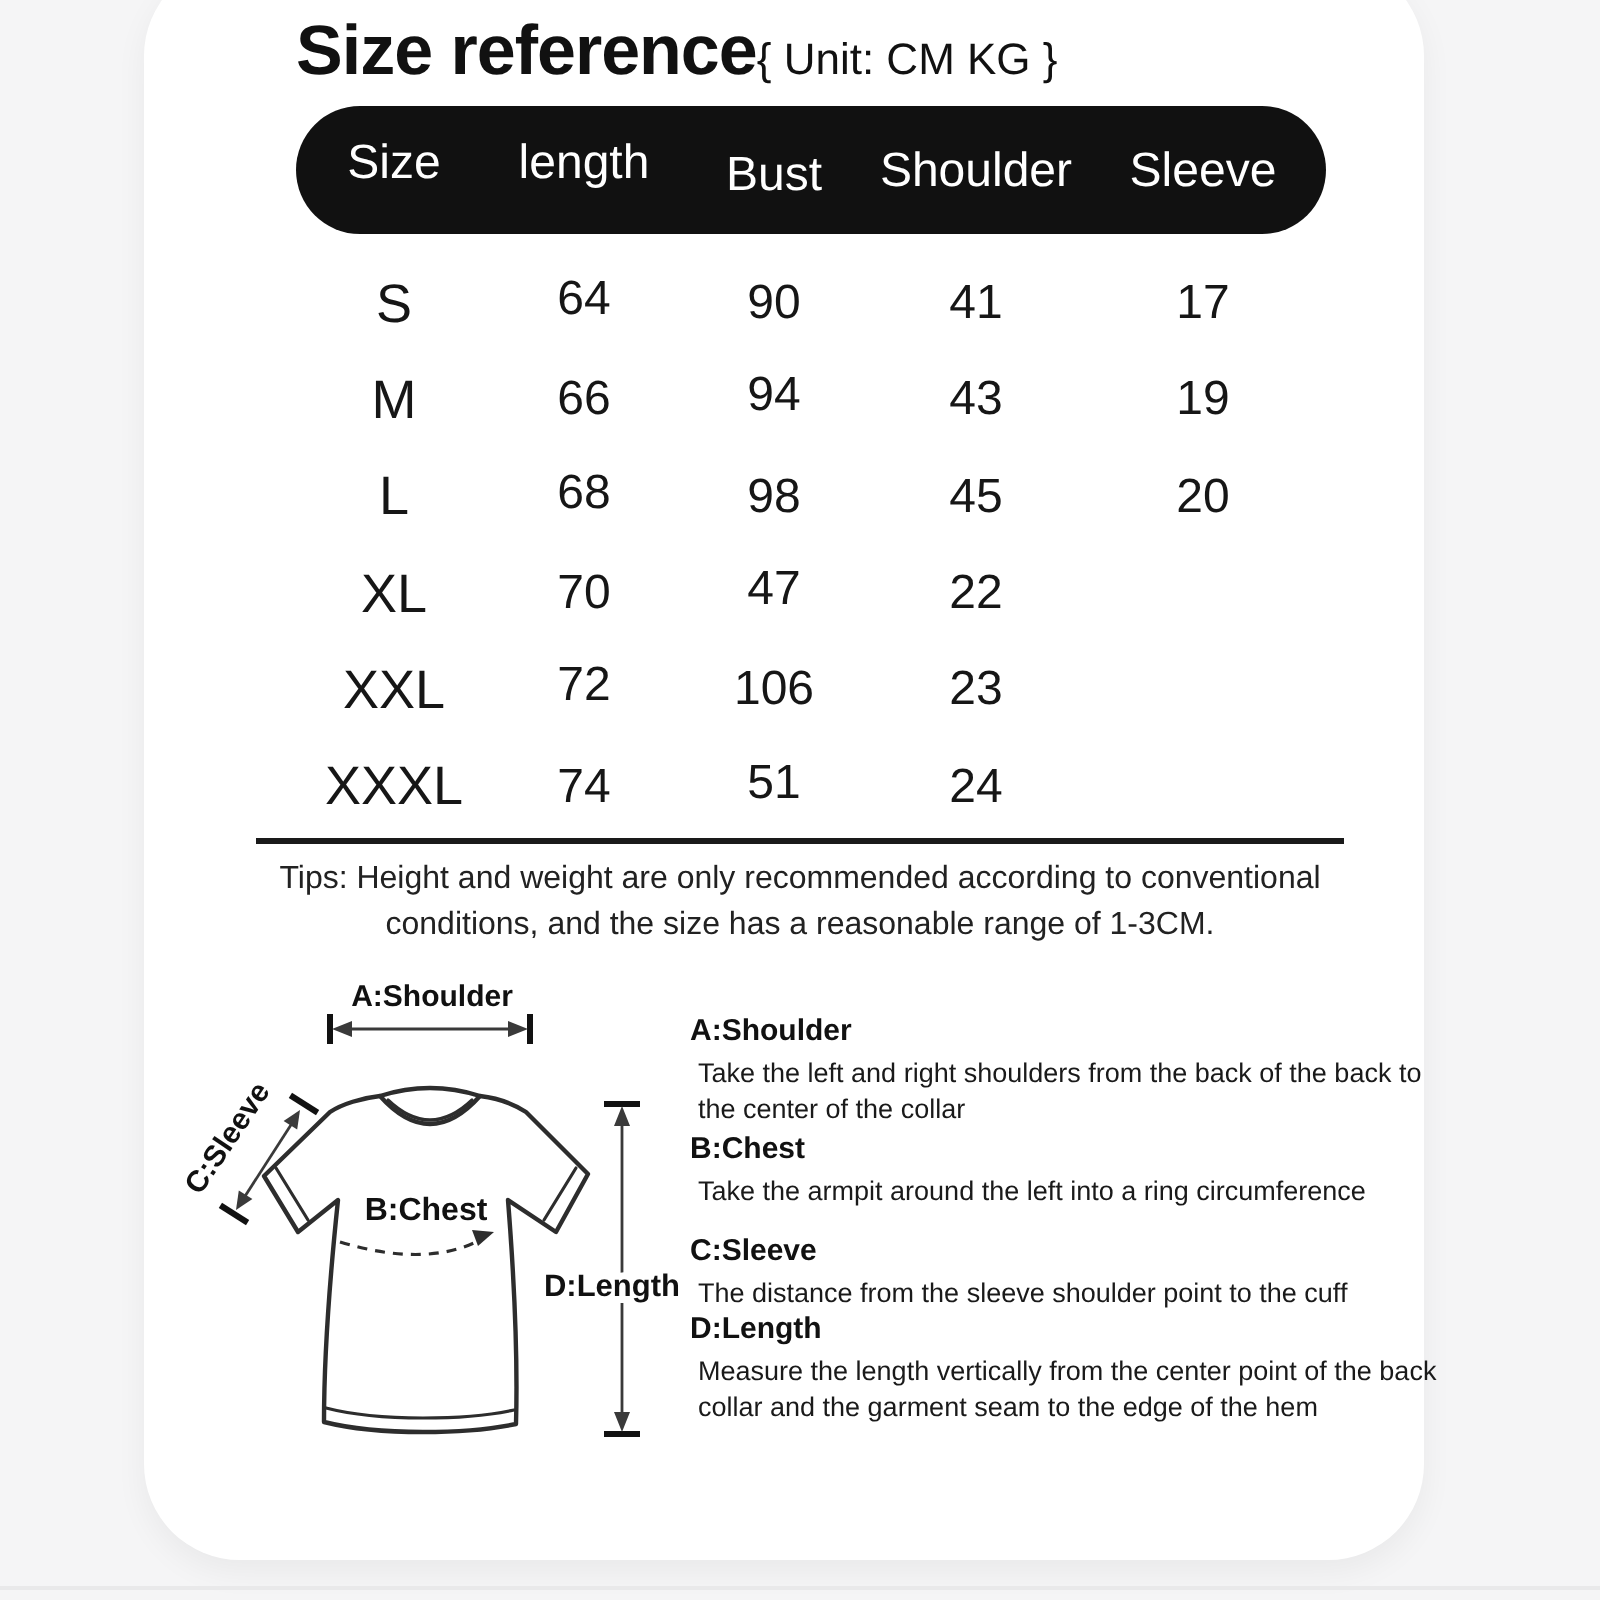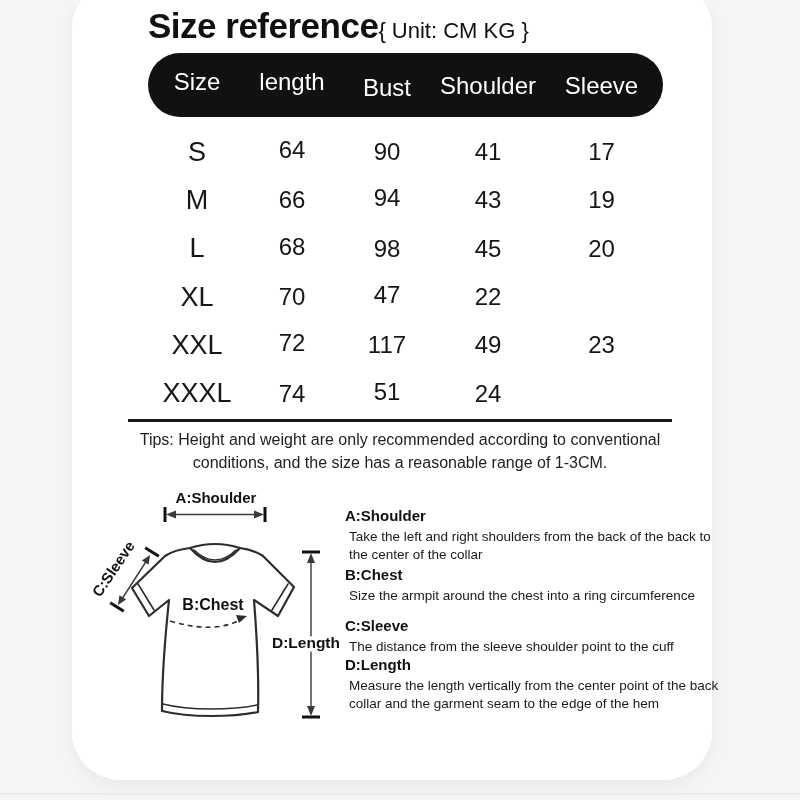--- a/index.html
+++ b/index.html
@@ -90,22 +90,21 @@
       </div>
       <div class="row">
         <div class="size">XL</div>
         <div class="val">70</div>
         <div class="val">47</div>
         <div class="val">22</div>
       </div>
       <div class="row">
         <div class="size">XXL</div>
         <div class="val">72</div>
-        <div class="val">117</div>
-        <div class="val">49</div>
+        <div class="val">106</div>
         <div class="val">23</div>
       </div>
       <div class="row">
         <div class="size">XXXL</div>
         <div class="val">74</div>
         <div class="val">51</div>
         <div class="val">24</div>
       </div>
     </div>
 
@@ -161,21 +160,21 @@
       <text x="218" y="162" font-size="15.5" text-anchor="middle" style="paint-order:stroke;stroke:#ffffff;stroke-width:7px;">D:Length</text>
     </svg>
 
     <div class="descs">
       <div class="desc desc-a">
         <h3>A:Shoulder</h3>
         <p>Take the left and right shoulders from the back of the back to the center of the collar</p>
       </div>
       <div class="desc desc-b">
         <h3>B:Chest</h3>
-        <p>Size the armpit around the chest into a ring circumference</p>
+        <p>Take the armpit around the left into a ring circumference</p>
       </div>
       <div class="desc desc-c">
         <h3>C:Sleeve</h3>
         <p>The distance from the sleeve shoulder point to the cuff</p>
       </div>
       <div class="desc desc-d">
         <h3>D:Length</h3>
         <p>Measure the length vertically from the center point of the back collar and the garment seam to the edge of the hem</p>
       </div>
     </div>

